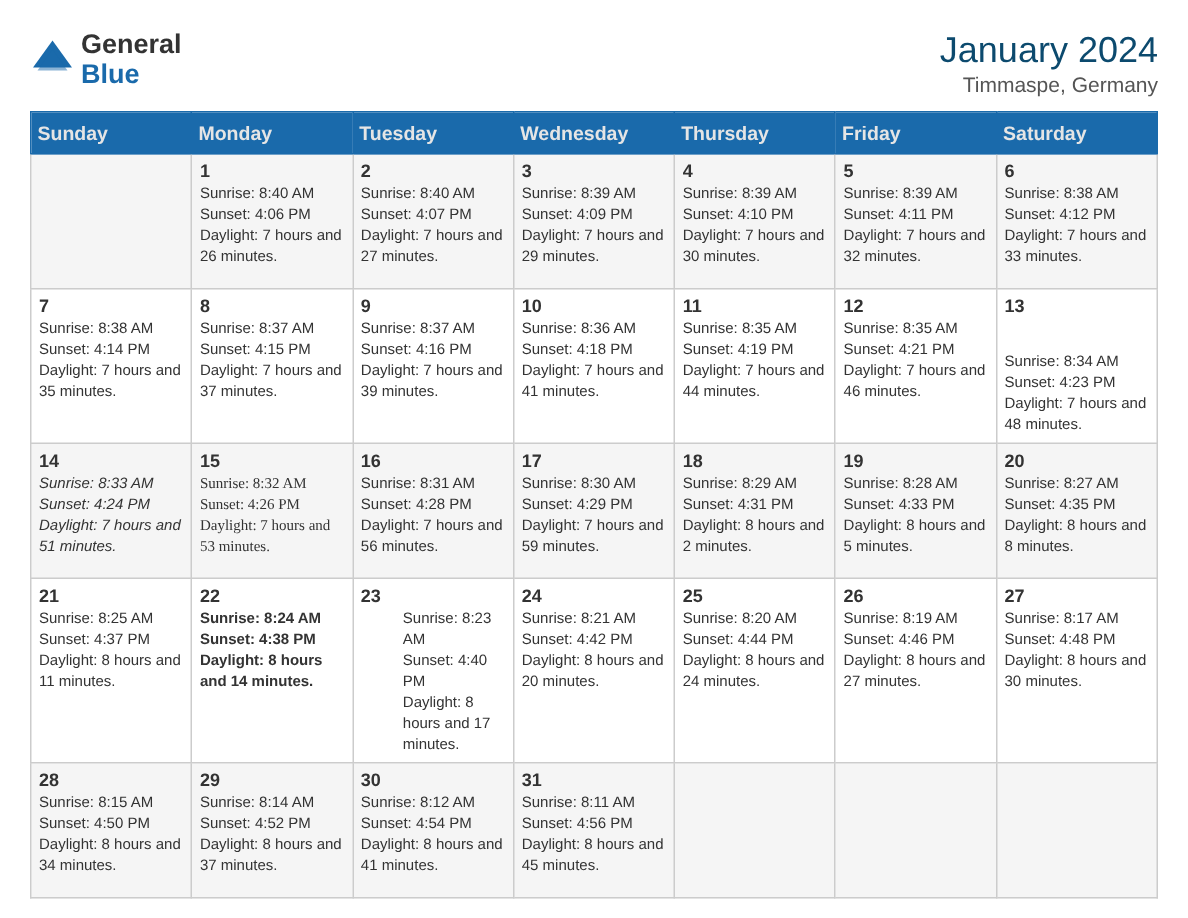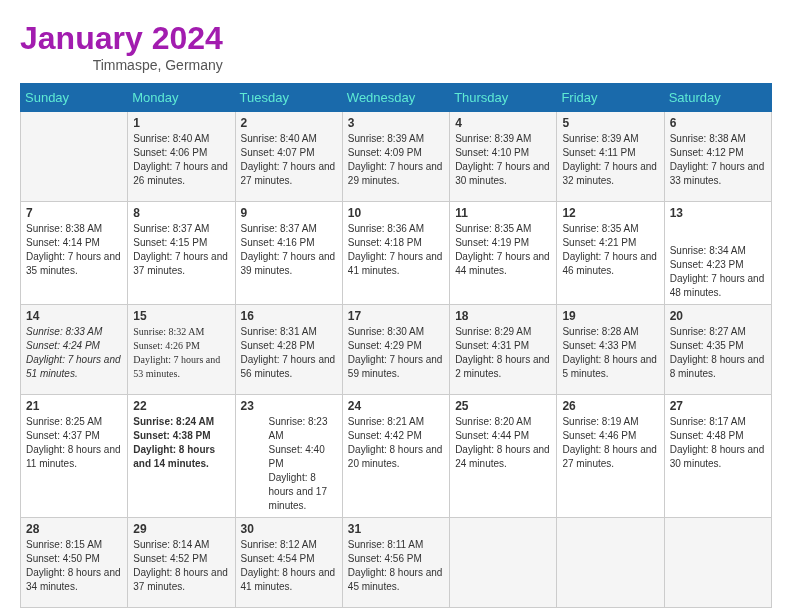--- a/index.html
+++ b/index.html
@@ -37,38 +37,38 @@
     }
     .logo-icon {
       width: 30px;
       height: 30px;
       margin-right: 4px;
     }
     .title-block {
       text-align: right;
     }
     .month-title {
-      font-size: 32px;
-      font-weight: bold;
-      color: #a21caf;
+      font-size: 24px;
+      font-weight: normal;
+      color: #0c4a6e;
     }
     .location {
       font-size: 14px;
       color: #555;
     }
     table {
       width: 100%;
       border-collapse: collapse;
       table-layout: fixed;
     }
     thead tr th {
       background-color: #1a6aab;
-      color: #5eead4;
+      color: #e5e5e5;
       font-size: 13px;
-      font-weight: normal;
+      font-weight: bold;
       padding: 6px 4px;
       text-align: left;
       border: 1px solid #1a6aab;
     }
     tbody tr td {
       vertical-align: top;
       border: 1px solid #ccc;
       padding: 4px 5px;
       font-size: 10.5px;
       color: #333;
@@ -89,20 +89,30 @@
     .day-info {
       font-size: 10px;
       line-height: 1.4;
       color: #333;
     }
   </style>
 </head>
 <body>
 
 <div class="header">
+  <div class="logo">
+    <svg class="logo-icon" viewBox="0 0 30 30">
+      <polygon points="15,2 28,20 2,20" fill="#1a6aab"></polygon>
+      <polygon points="15,8 25,22 5,22" fill="#1a6aab" opacity="0.5"></polygon>
+    </svg>
+    <div class="logo-text">
+      <span class="logo-general">General</span>
+      <span class="logo-blue">Blue</span>
+    </div>
+  </div>
   <div class="title-block">
     <div class="month-title">January 2024</div>
     <div class="location">Timmaspe, Germany</div>
   </div>
 </div>
 
 <table>
   <thead>
     <tr>
         <th>Sunday</th>

